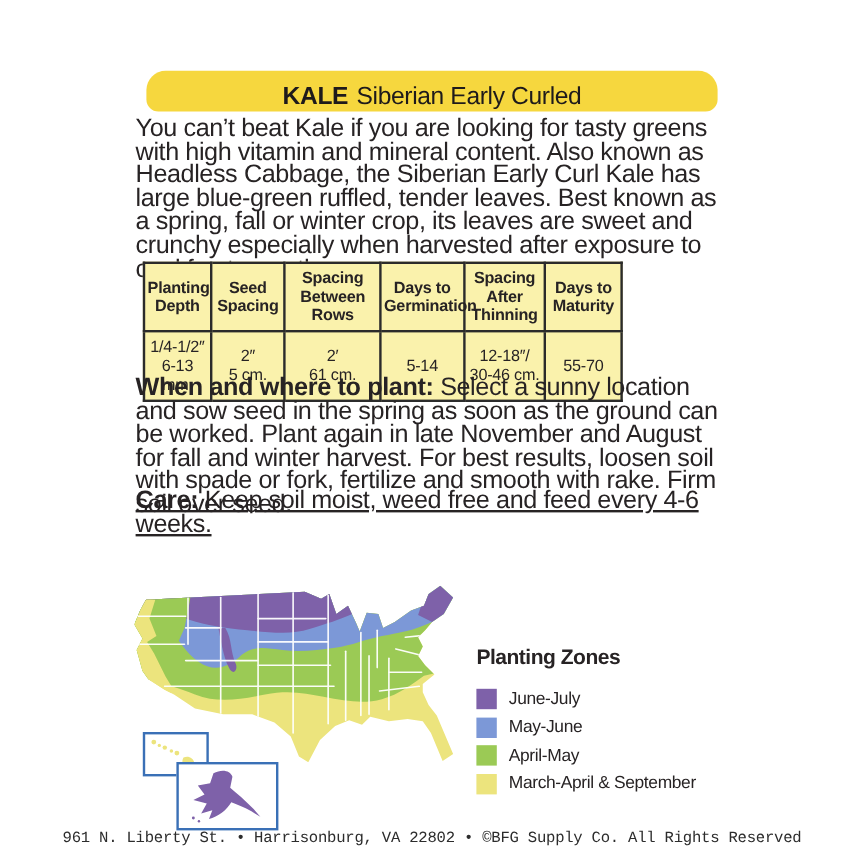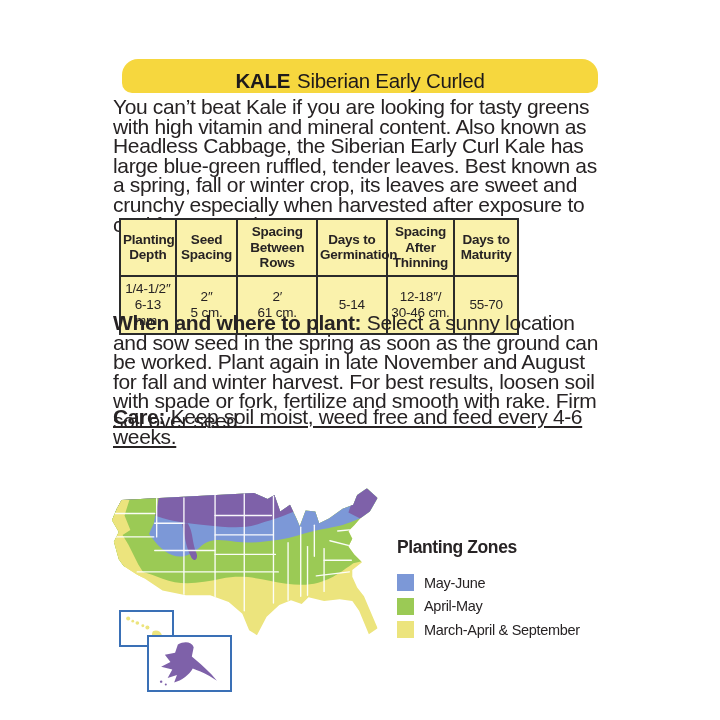--- a/index.html
+++ b/index.html
@@ -193,27 +193,32 @@
         <path d="M30,8 C37,4 45,5 47,11 L45,21 C51,26 58,32 66,40 L72,47 L64,42 C57,38 51,36 46,34 C42,41 34,47 26,49 L29,41 L19,44 L24,35 L12,32 L22,27 L16,19 L27,17 Z"></path>
         <circle cx="12" cy="48" r="1.3"></circle>
         <circle cx="17" cy="51" r="1.1"></circle>
       </g>
     </svg>
   </div>
 
   <div class="legend">
     <p class="legend-title">Planting Zones</p>
     <div class="legend-row">
+      <span class="swatch" style="background-color: rgb(126, 97, 169);"></span>
+      <span class="legend-label">June-July</span>
+    </div>
+    <div class="legend-row">
       <span class="swatch" style="background-color: rgb(124, 152, 215);"></span>
       <span class="legend-label">May-June</span>
     </div>
     <div class="legend-row">
       <span class="swatch" style="background-color: rgb(155, 202, 85);"></span>
       <span class="legend-label">April-May</span>
     </div>
     <div class="legend-row">
       <span class="swatch" style="background-color: rgb(236, 228, 125);"></span>
       <span class="legend-label">March-April &amp; September</span>
     </div>
   </div>
 
+  <div class="footer">961 N. Liberty St. • Harrisonburg, VA 22802 • ©BFG Supply Co. All Rights Reserved</div>
 
 </div>
 
 </body></html>

